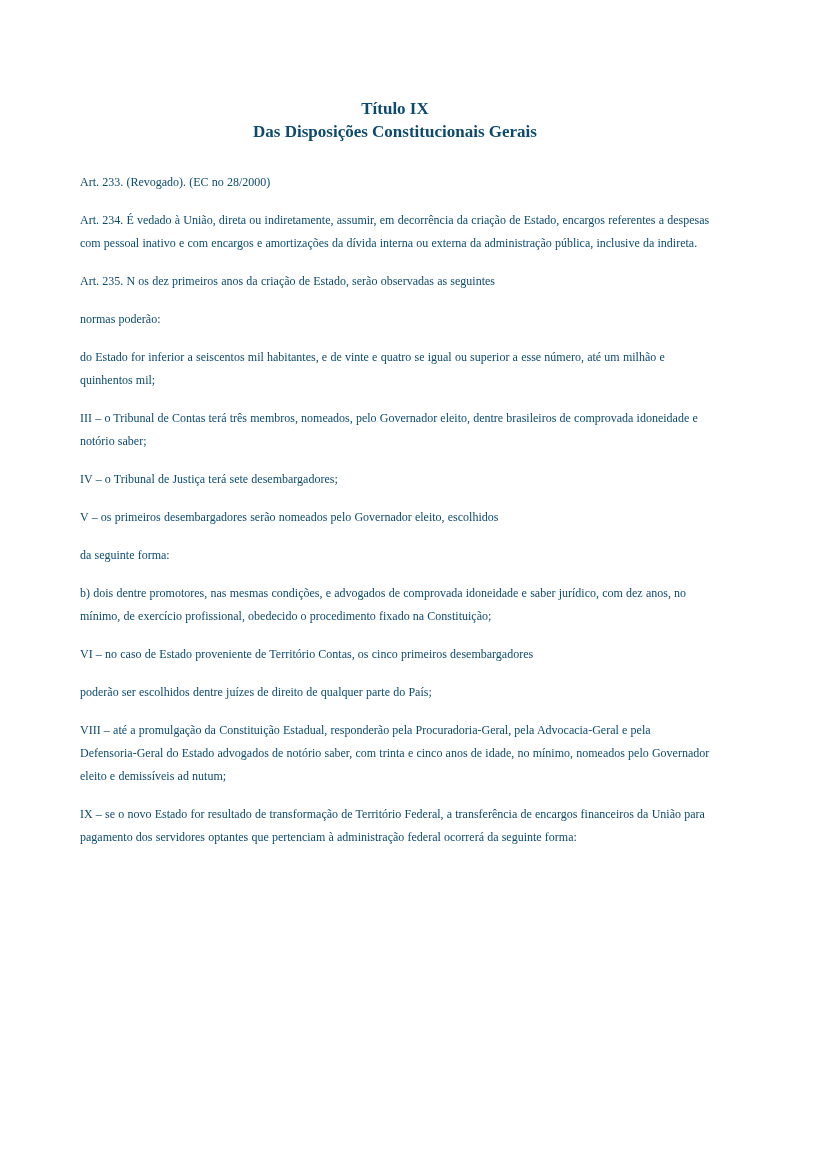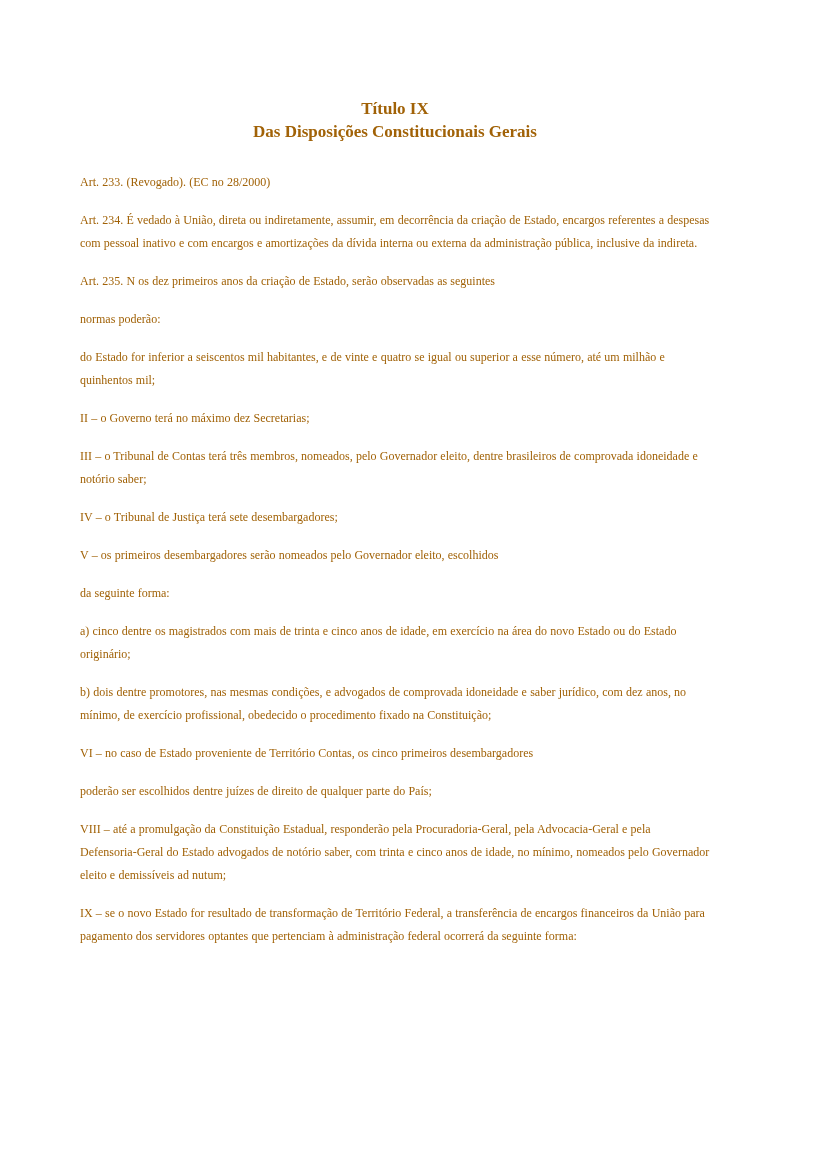--- a/index.html
+++ b/index.html
@@ -5,21 +5,21 @@
   html, body {
     margin: 0;
     padding: 0;
     background: #ffffff;
   }
   .page {
     position: relative;
     width: 774px;
     height: 1169px;
     background: #ffffff;
-    color: #a16207;
+    color: #0c4a6e;
     font-family: "Liberation Serif", "DejaVu Serif", serif;
     overflow: hidden;
     box-sizing: border-box;
   }
   .content {
     padding: 97px 64px 0 80px;
   }
   .doc-title {
     text-align: center;
     font-weight: bold;
@@ -46,26 +46,24 @@
     <h1 class="doc-title">
       <span class="title-line">Título IX</span>
       <span class="title-line">Das Disposições Constitucionais Gerais</span>
     </h1>
     <div class="doc-body">
         <p>Art. 233. (Revogado). (EC no 28/2000)</p>
         <p>Art. 234. É vedado à União, direta ou indiretamente, assumir, em decorrência da criação de Estado, encargos referentes a despesas com pessoal inativo e com encargos e amortizações da dívida interna ou externa da administração pública, inclusive da indireta.</p>
         <p>Art. 235. N os dez primeiros anos da criação de Estado, serão observadas as seguintes</p>
         <p>normas poderão:</p>
         <p>do Estado for inferior a seiscentos mil habitantes, e de vinte e quatro se igual ou superior a esse número, até um milhão e quinhentos mil;</p>
-        <p>II – o Governo terá no máximo dez Secretarias;</p>
         <p>III – o Tribunal de Contas terá três membros, nomeados, pelo Governador eleito, dentre brasileiros de comprovada idoneidade e notório saber;</p>
         <p>IV – o Tribunal de Justiça terá sete desembargadores;</p>
         <p>V – os primeiros desembargadores serão nomeados pelo Governador eleito, escolhidos</p>
         <p>da seguinte forma:</p>
-        <p>a) cinco dentre os magistrados com mais de trinta e cinco anos de idade, em exercício na área do novo Estado ou do Estado originário;</p>
         <p>b) dois dentre promotores, nas mesmas condições, e advogados de comprovada idoneidade e saber jurídico, com dez anos, no mínimo, de exercício profissional, obedecido o procedimento fixado na Constituição;</p>
         <p>VI – no caso de Estado proveniente de Território Contas, os cinco primeiros desembargadores</p>
         <p>poderão ser escolhidos dentre juízes de direito de qualquer parte do País;</p>
         <p>VIII – até a promulgação da Constituição Estadual, responderão pela Procuradoria-Geral, pela Advocacia-Geral e pela Defensoria-Geral do Estado advogados de notório saber, com trinta e cinco anos de idade, no mínimo, nomeados pelo Governador eleito e demissíveis ad nutum;</p>
         <p>IX – se o novo Estado for resultado de transformação de Território Federal, a transferência de encargos financeiros da União para pagamento dos servidores optantes que pertenciam à administração federal ocorrerá da seguinte forma:</p>
       </div>
   </div>
 </div>
 
 </body></html>

